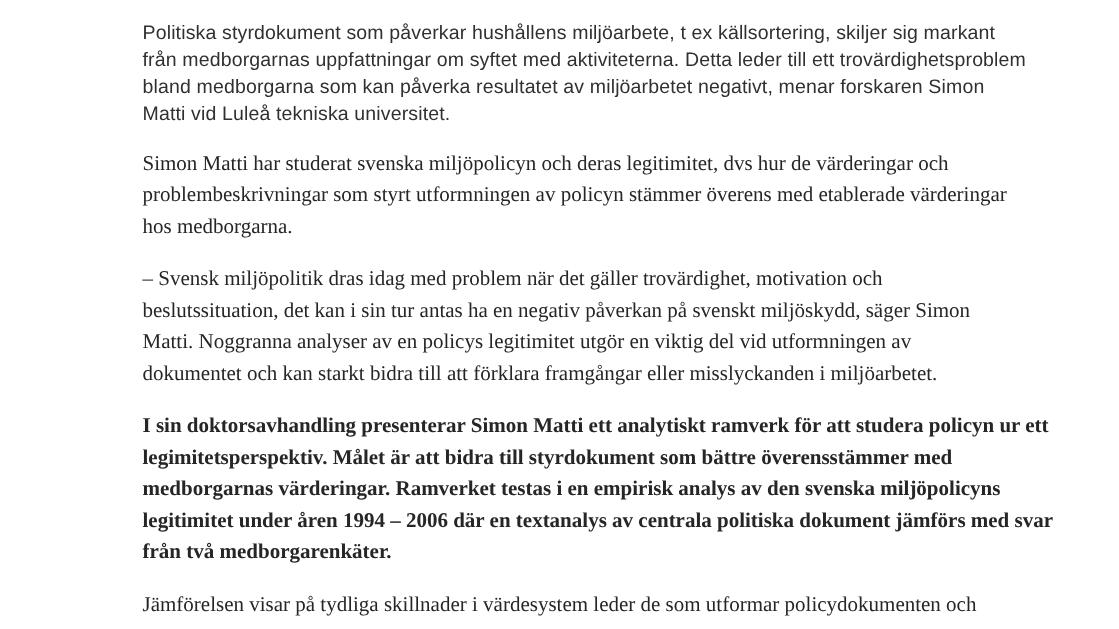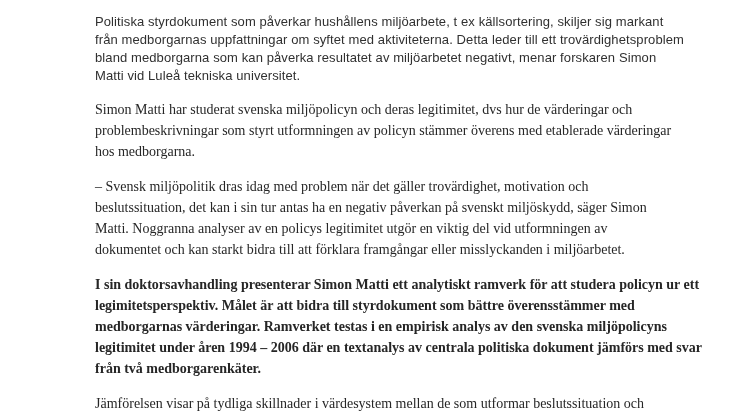--- a/index.html
+++ b/index.html
@@ -55,14 +55,14 @@
 beslutssituation, det kan i sin tur antas ha en negativ påverkan på svenskt miljöskydd, säger Simon
 Matti. Noggranna analyser av en policys legitimitet utgör en viktig del vid utformningen av
 dokumentet och kan starkt bidra till att förklara framgångar eller misslyckanden i miljöarbetet.</p>
 
   <p class="para body-text p4">I sin doktorsavhandling presenterar Simon Matti ett analytiskt ramverk för att studera policyn ur ett
 legimitetsperspektiv. Målet är att bidra till styrdokument som bättre överensstämmer med
 medborgarnas värderingar. Ramverket testas i en empirisk analys av den svenska miljöpolicyns
 legitimitet under åren 1994 – 2006 där en textanalys av centrala politiska dokument jämförs med svar
 från två medborgarenkäter.</p>
 
-  <p class="para body-text p5">Jämförelsen visar på tydliga skillnader i värdesystem mellan de som utformar beslutssituation och</p>
+  <p class="para body-text p5">Jämförelsen visar på tydliga skillnader i värdesystem leder de som utformar policydokumenten och</p>
 </div>
 
 </body></html>

